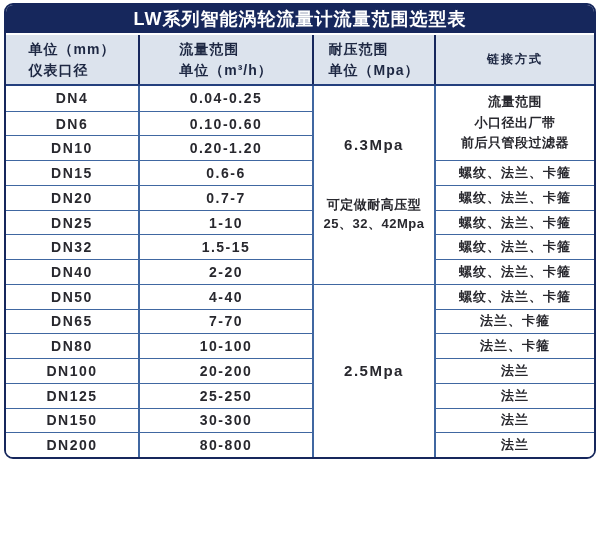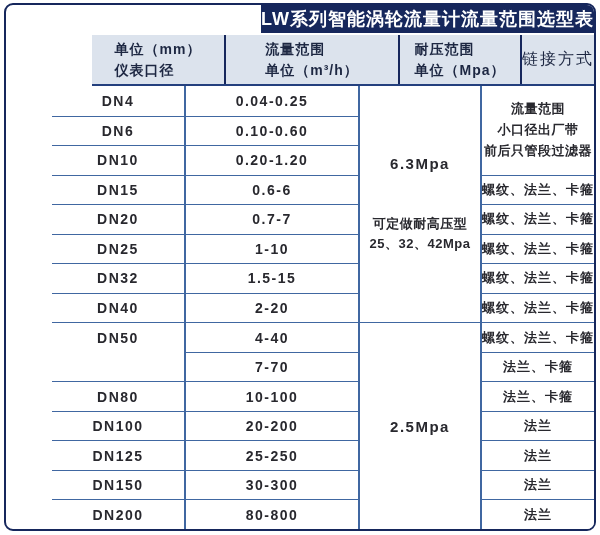--- a/index.html
+++ b/index.html
@@ -7,40 +7,40 @@
     --header-bg:#dce3ed;
     --line:#4067a1;
     --header-line:#24407e;
     --text:#28282e;
     --header-text:#1d2742;
   }
   *{margin:0;padding:0;box-sizing:border-box;}
   html,body{width:600px;height:535px;background:#ffffff;overflow:hidden;
     font-family:"Liberation Sans","DejaVu Sans",sans-serif;}
   .table-wrap{
-    position:absolute;left:4px;top:3px;width:592px;height:528px;
+    position:absolute;left:4px;top:3px;width:592px;height:456px;
     border:2px solid var(--navy);border-radius:9px;overflow:hidden;
-    background:#ffffff;display:flex;flex-direction:column;align-items:flex-end;
+    background:#ffffff;display:flex;flex-direction:column;
   }
   .title-bar{
     flex:0 0 30px;background:var(--navy);color:#ffffff;
     display:flex;align-items:center;justify-content:center;
     font-size:18px;font-weight:700;letter-spacing:1px;
     border-bottom:2px solid #ffffff;
   }
   .header-row{
     flex:0 0 51px;background:var(--header-bg);
     display:grid;grid-template-columns:132px 174px 122px 1fr;
     border-bottom:2px solid var(--header-line);
   }
   .hcell{display:flex;align-items:center;justify-content:center;}
   .hcell.hbl{border-left:2px solid var(--navy);}
   .hblock{text-align:left;font-size:14px;font-weight:700;line-height:1.5;
     color:var(--header-text);letter-spacing:1px;}
-  .hsingle{font-size:16px;font-weight:400;color:var(--header-text);letter-spacing:2px;}
+  .hsingle{font-size:12px;font-weight:700;color:var(--header-text);letter-spacing:2px;}
   .bgrid{
     flex:1 1 auto;display:grid;
     grid-template-columns:132px 174px 122px 1fr;
     grid-template-rows:repeat(15,1fr);
     background:#ffffff;
   }
   .cell{display:flex;align-items:center;justify-content:center;color:var(--text);}
   .dn,.flow{font-size:14px;font-weight:700;letter-spacing:1.5px;}
   .conn{font-size:13px;font-weight:700;letter-spacing:1px;}
   .bt{border-top:1.5px solid var(--line);}
@@ -87,20 +87,21 @@
 
     <div class="cell dn" style="grid-area:1/1">DN4</div>
     <div class="cell dn bt" style="grid-area:2/1">DN6</div>
     <div class="cell dn bt" style="grid-area:3/1">DN10</div>
     <div class="cell dn bt" style="grid-area:4/1">DN15</div>
     <div class="cell dn bt" style="grid-area:5/1">DN20</div>
     <div class="cell dn bt" style="grid-area:6/1">DN25</div>
     <div class="cell dn bt" style="grid-area:7/1">DN32</div>
     <div class="cell dn bt" style="grid-area:8/1">DN40</div>
     <div class="cell dn bt" style="grid-area:9/1">DN50</div>
+    <div class="cell dn bt" style="grid-area:10/1">DN65</div>
     <div class="cell dn bt" style="grid-area:11/1">DN80</div>
     <div class="cell dn bt" style="grid-area:12/1">DN100</div>
     <div class="cell dn bt" style="grid-area:13/1">DN125</div>
     <div class="cell dn bt" style="grid-area:14/1">DN150</div>
     <div class="cell dn bt" style="grid-area:15/1">DN200</div>
 
     <div class="cell flow bl" style="grid-area:1/2">0.04-0.25</div>
     <div class="cell flow bl bt" style="grid-area:2/2">0.10-0.60</div>
     <div class="cell flow bl bt" style="grid-area:3/2">0.20-1.20</div>
     <div class="cell flow bl bt" style="grid-area:4/2">0.6-6</div>

